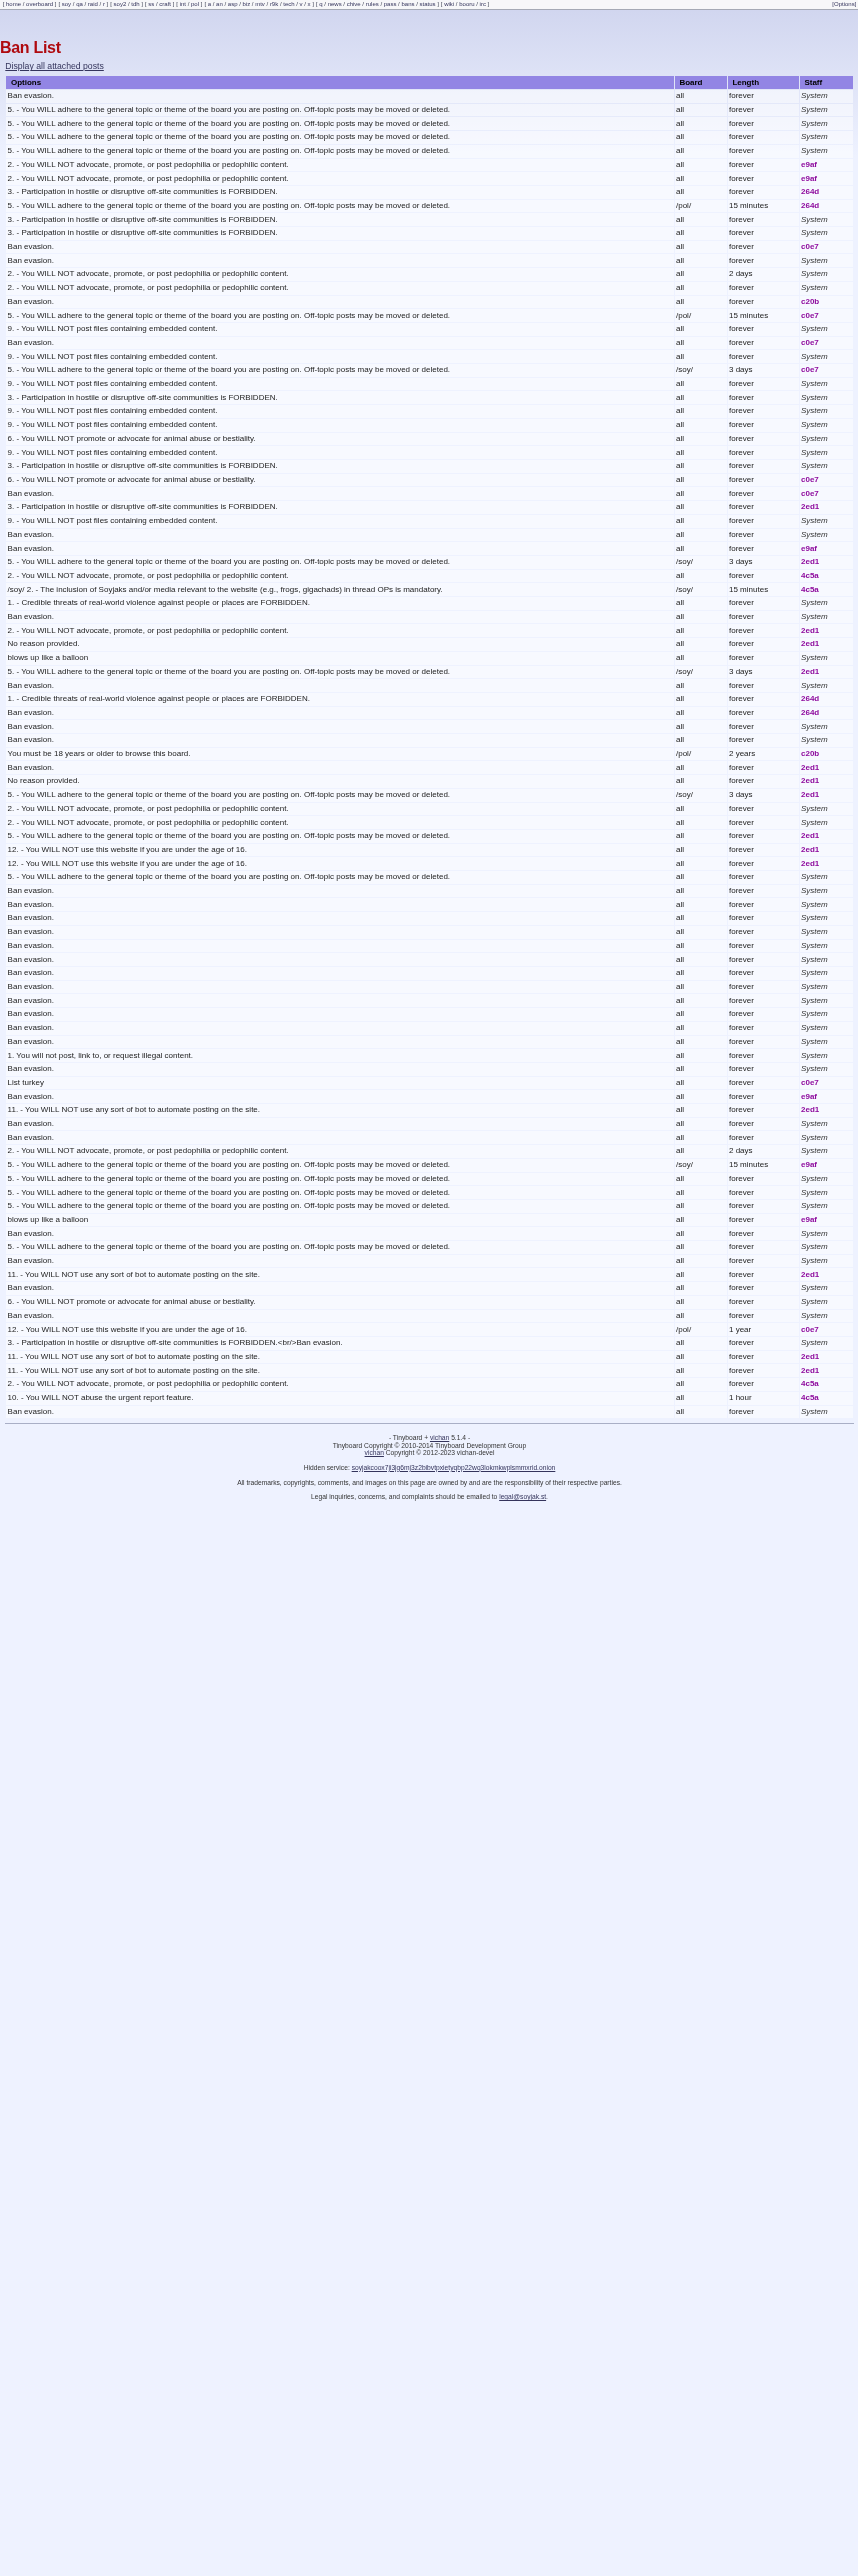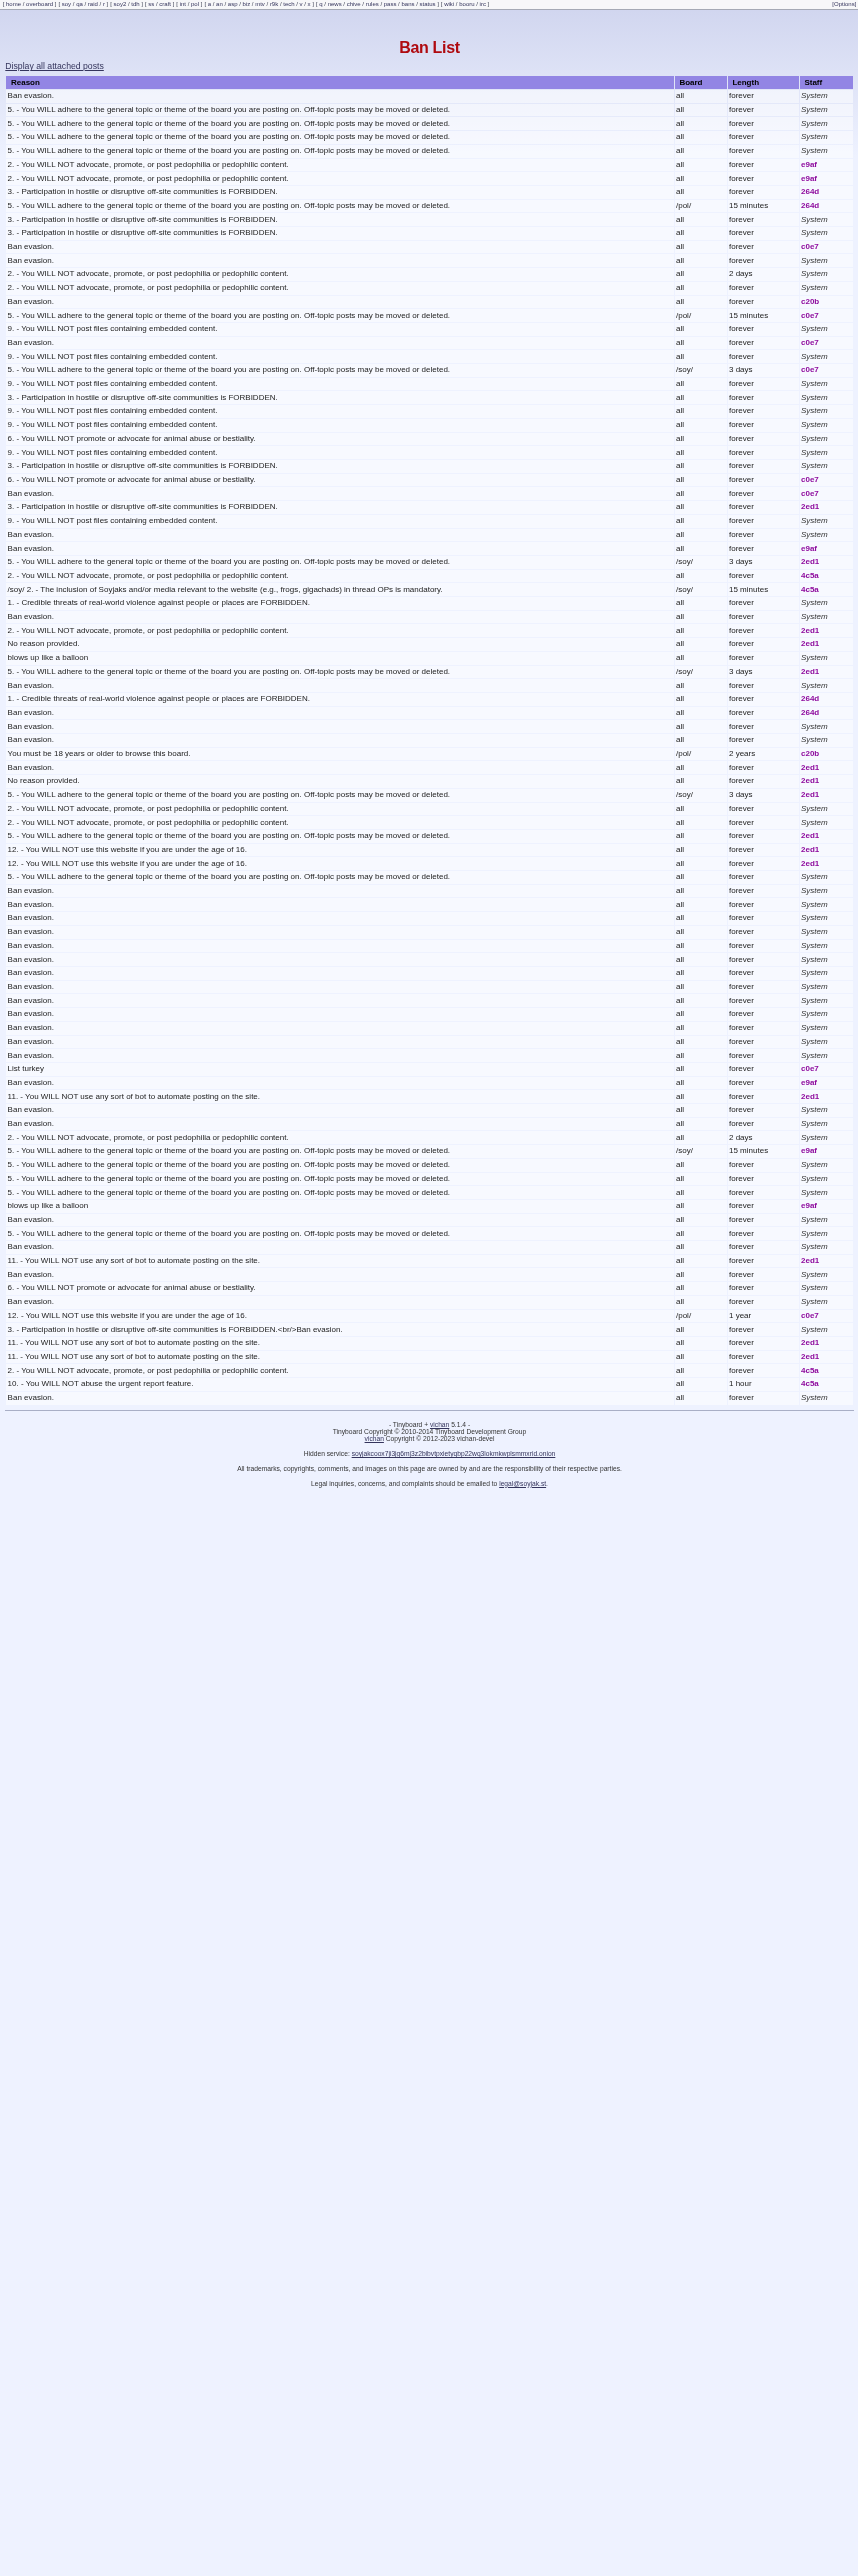--- a/index.html
+++ b/index.html
@@ -24,21 +24,20 @@
     border-bottom: 0.7px solid #A5A9B5;
     color: #3A3E50;
     white-space: nowrap;
     overflow: hidden;
   }
   .boardlist a { color: var(--link, #34345C); text-decoration: none; }
   .boardlist .grp { margin-right: 2px; }
   .boardlist .options { float: right; color: var(--link, #34345C); }
   
   h1 {
-    text-align: center;
     color: var(--title, #AF0A0F);
     font-size: 16px;
     line-height: 19px;
     font-weight: bold;
     letter-spacing: -0.3px;
     margin: 28px 0 2px 0;
   }
   .content { margin: 0 5.3px; }
   a.display-link {
     display: inline-block;
@@ -113,21 +112,21 @@
 
   <table class="bans">
     <colgroup>
       <col style="width:auto">
       <col style="width:52px">
       <col style="width:71px">
       <col style="width:53px">
     </colgroup>
     <thead>
       <tr>
-        <th>Reason</th>
+        <th>Options</th>
         <th>Board</th>
         <th>Length</th>
         <th>Staff</th>
       </tr>
     </thead>
     <tbody id="ban-rows">
         <tr>
           <td>Ban evasion.</td>
           <td>all</td>
           <td>forever</td>
@@ -536,20 +535,26 @@
           <td><em class="staff-system">System</em></td>
         </tr>
         <tr>
           <td>Ban evasion.</td>
           <td>all</td>
           <td>forever</td>
           <td><em class="staff-system">System</em></td>
         </tr>
         <tr>
           <td>Ban evasion.</td>
+          <td>all</td>
+          <td>forever</td>
+          <td><em class="staff-system">System</em></td>
+        </tr>
+        <tr>
+          <td>1. You will not post, link to, or request illegal content.</td>
           <td>all</td>
           <td>forever</td>
           <td><em class="staff-system">System</em></td>
         </tr>
         <tr>
           <td>Ban evasion.</td>
           <td>all</td>
           <td>forever</td>
           <td><em class="staff-system">System</em></td>
         </tr>

